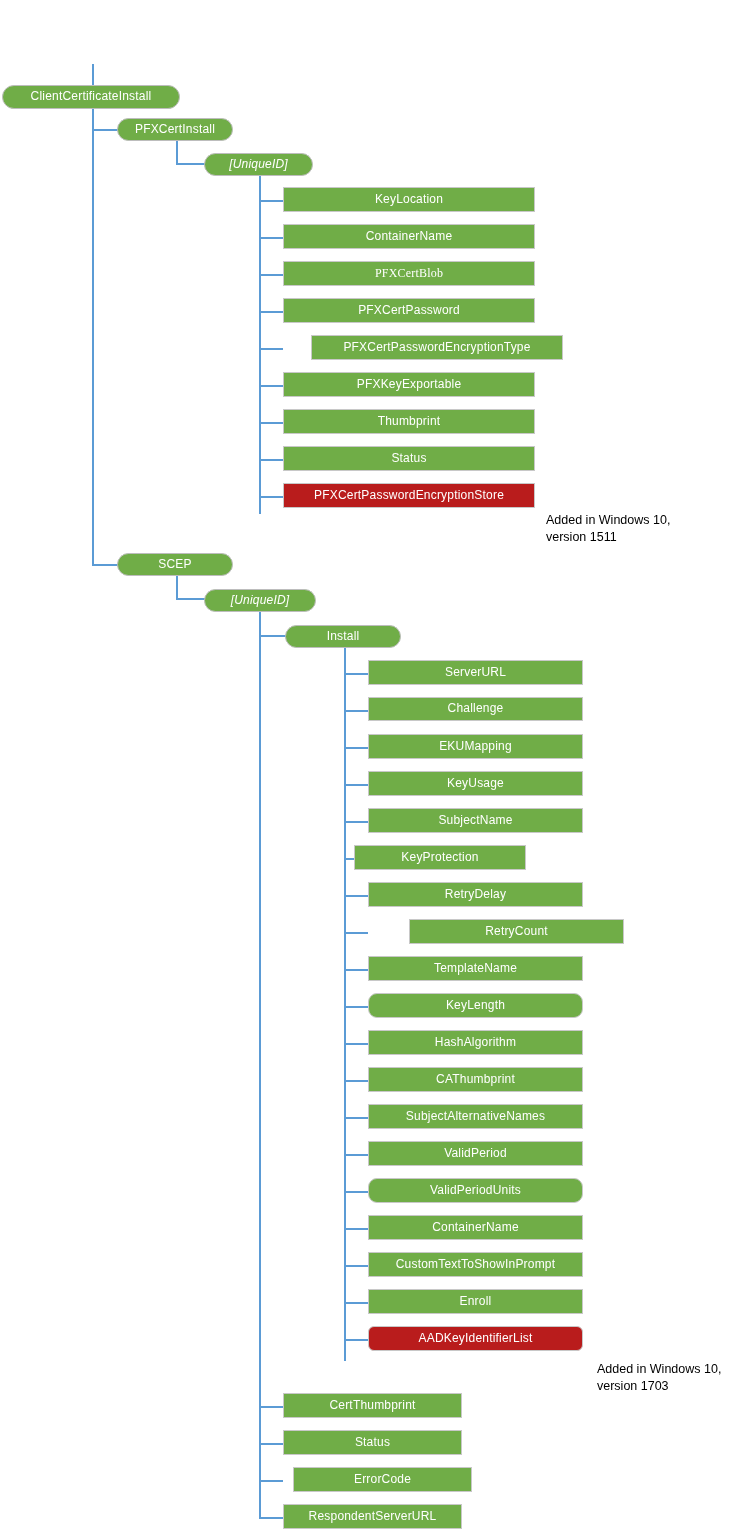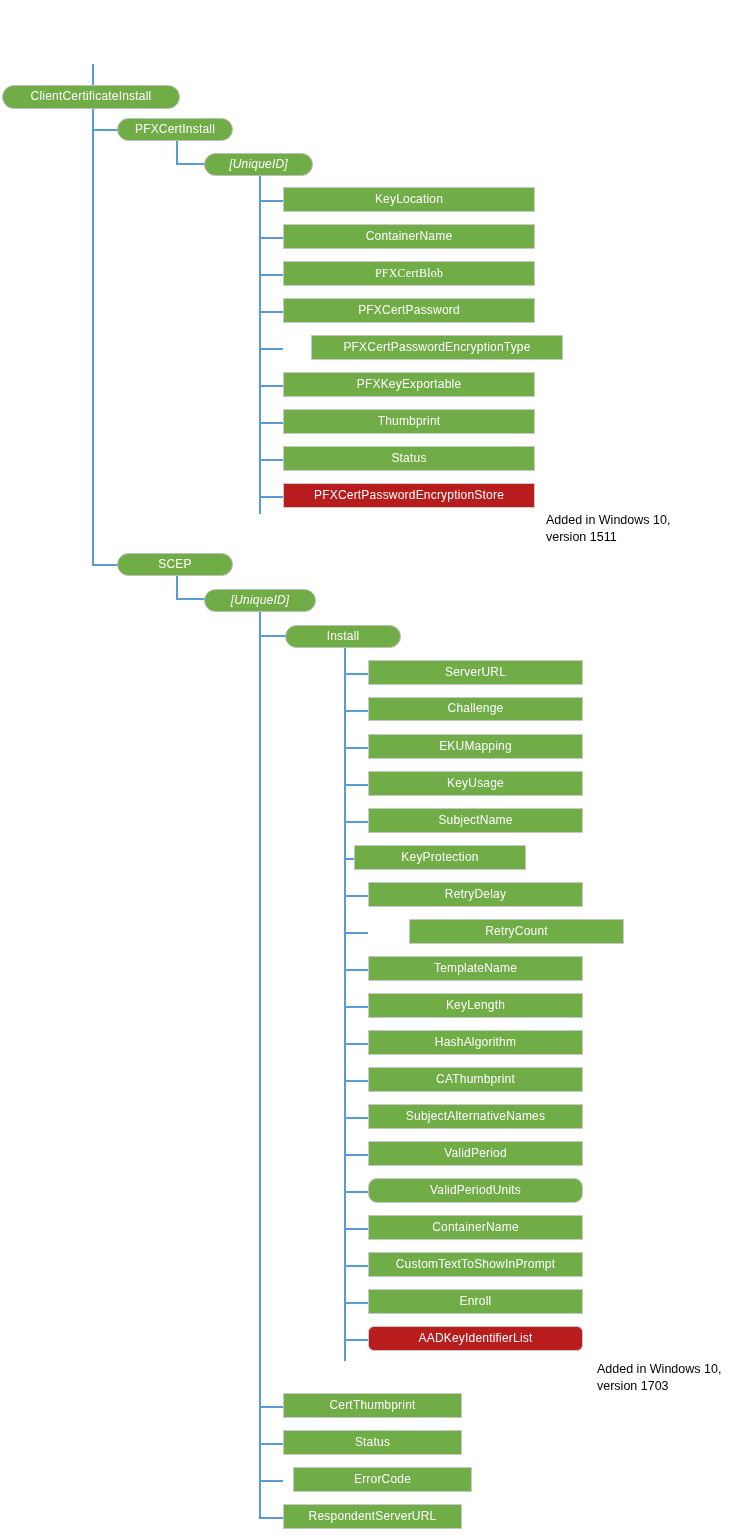--- a/index.html
+++ b/index.html
@@ -197,21 +197,21 @@
       </div>
       <div class="hline" style="left: 344px; top: 932px; width: 24px;"></div>
       <div class="node rect" style="left: 368px; top: 919px; width: 215px; height: 25px; margin-left: 41px;">
         <span>RetryCount</span>
       </div>
       <div class="hline" style="left: 344px; top: 969px; width: 24px;"></div>
       <div class="node rect" style="left: 368px; top: 956px; width: 215px; height: 25px;">
         <span>TemplateName</span>
       </div>
       <div class="hline" style="left: 344px; top: 1006px; width: 24px;"></div>
-      <div class="node rect" style="left: 368px; top: 993px; width: 215px; height: 25px;">
+      <div class="node rect" style="left: 368px; top: 993px; width: 215px; height: 25px; border-radius: 9px;">
         <span>KeyLength</span>
       </div>
       <div class="hline" style="left: 344px; top: 1043px; width: 24px;"></div>
       <div class="node rect" style="left: 368px; top: 1030px; width: 215px; height: 25px;">
         <span>HashAlgorithm</span>
       </div>
       <div class="hline" style="left: 344px; top: 1080px; width: 24px;"></div>
       <div class="node rect" style="left: 368px; top: 1067px; width: 215px; height: 25px;">
         <span>CAThumbprint</span>
       </div>

